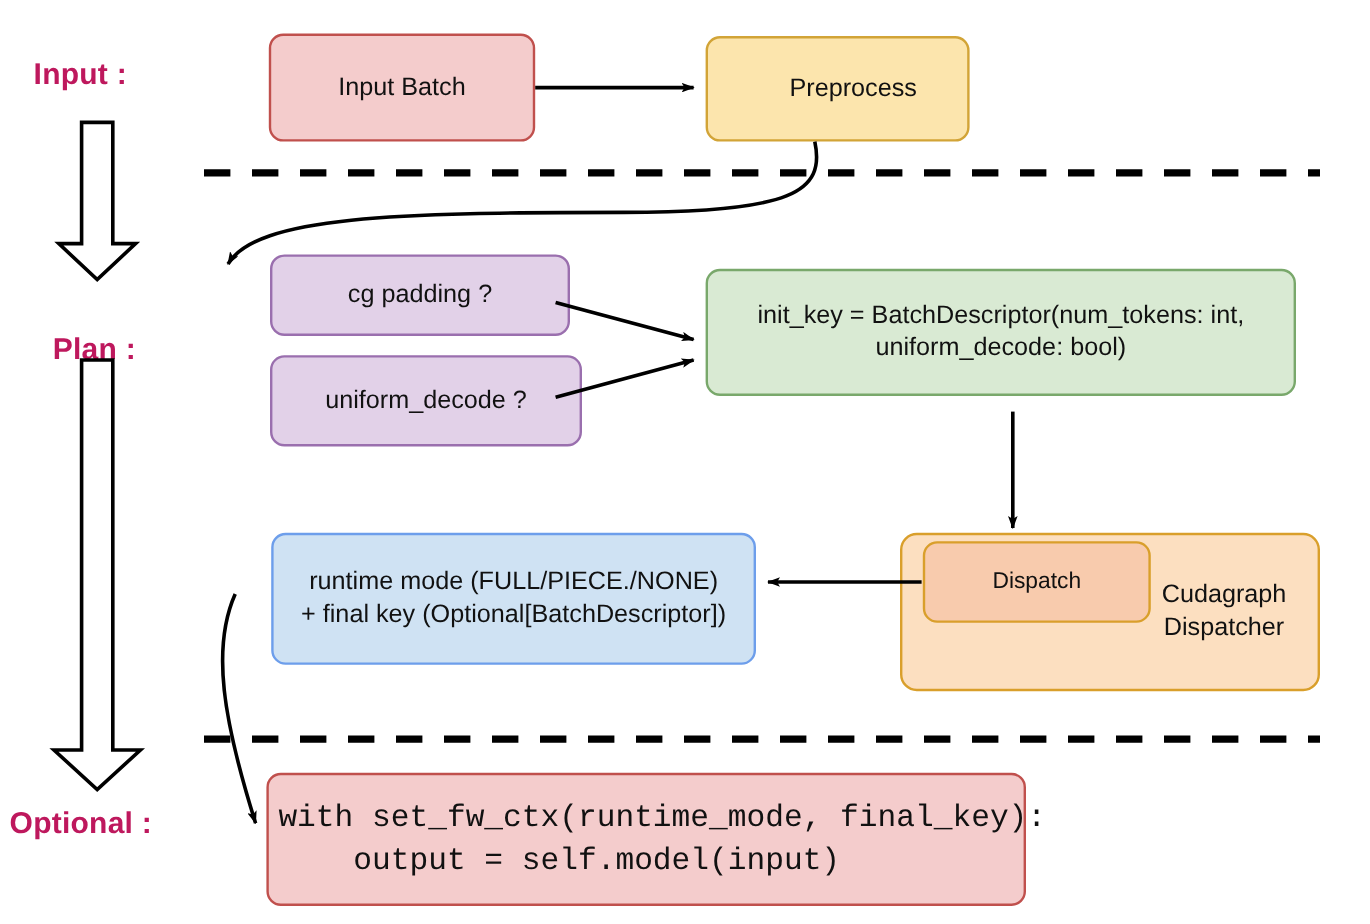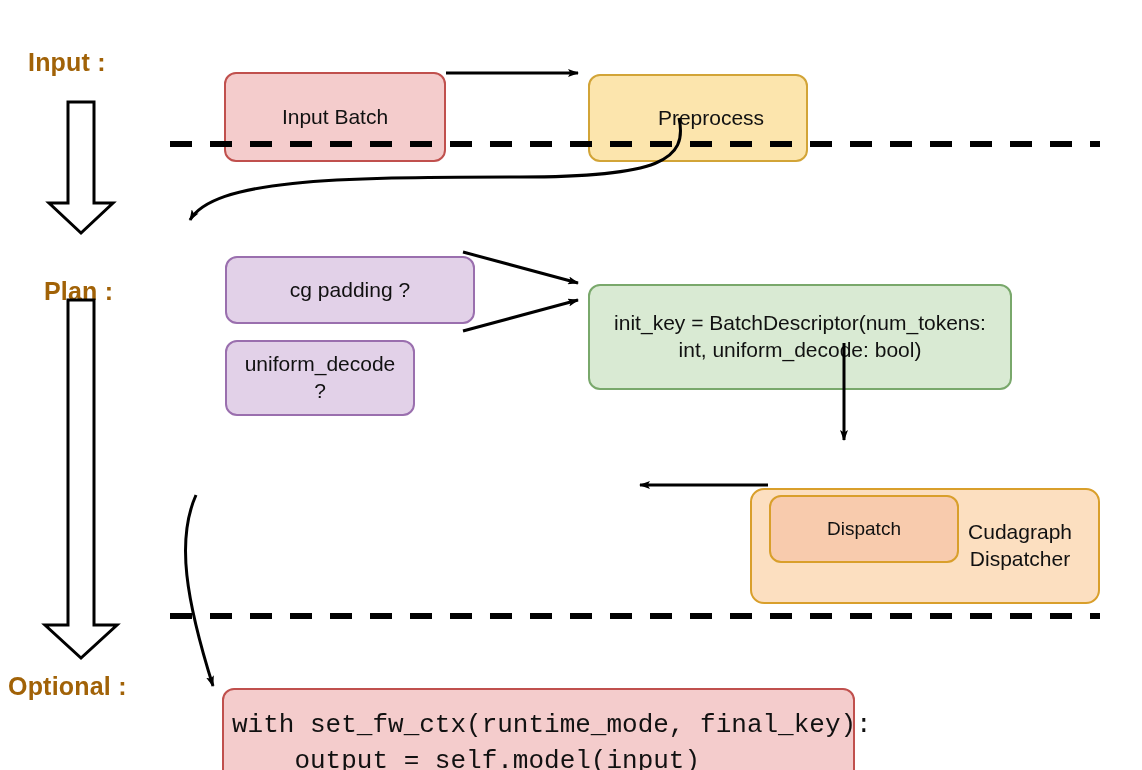--- a/index.html
+++ b/index.html
@@ -14,41 +14,40 @@
     position: relative;
     width: 1142px;
     height: 770px;
     background: #ffffff;
     overflow: hidden;
   }
   .stage-label {
     position: absolute;
     font-weight: bold;
     font-size: 25px;
-    color: #a16207;
+    color: #be185d;
     letter-spacing: 0.2px;
     white-space: nowrap;
     font-family: "Liberation Sans", sans-serif;
   }
   .node {
     position: absolute;
     box-sizing: border-box;
     display: flex;
     align-items: center;
     justify-content: center;
     text-align: center;
     border-radius: 12px;
     border-width: 2px;
     border-style: solid;
     font-size: 21px;
     color: #111111;
     line-height: 1.28;
     padding: 4px 10px;
     font-family: "Liberation Sans", sans-serif;
-    margin-top: 44px;
   }
   .node-input-batch {
     background: #f4cccc;
     border-color: #c0504d;
   }
   .node-preprocess {
     background: #fce5ad;
     border-color: #d2a437;
   }
   .node-cg-padding,
@@ -107,26 +106,28 @@
   <div class="stage-label" style="left:28px; top:48px;">Input :</div>
   <div class="stage-label" style="left:44px; top:234px;margin-top:43px;">Plan :</div>
   <div class="stage-label" style="left:8px; top:672px;">Optional :</div>
 
   <div class="node node-input-batch" style="left:224px; top:28px; width:222px; height:90px;">Input Batch</div>
 
   <div class="node node-preprocess" style="left:588px; top:30px; width:220px; height:88px;padding-left:36px;">Preprocess</div>
 
   <div class="node node-cg-padding" style="left:225px; top:212px; width:250px; height:68px;">cg padding ?</div>
 
-  <div class="node node-uniform-decode" style="left:225px; top:296px; width:190px; height:76px;">uniform_decode ?</div>
+  <div class="node node-uniform-decode" style="left:225px; top:296px; width:260px; height:76px;">uniform_decode ?</div>
 
-  <div class="node node-init-key" style="left:588px; top:240px; width:424px; height:106px;">init_key = BatchDescriptor(num_tokens: int, uniform_decode: bool)</div>
+  <div class="node node-init-key" style="left:588px; top:224px; width:492px; height:106px;">init_key = BatchDescriptor(num_tokens: int, uniform_decode: bool)</div>
 
+  <div class="node node-runtime-mode" style="left:226px; top:444px; width:404px; height:110px; white-space:pre-line;">runtime mode (FULL/PIECE./NONE)
++ final key (Optional[BatchDescriptor])</div>
 
-  <div class="node node-cudagraph-dispatcher" style="left:750px; top:444px; width:350px; height:116px; white-space:pre-line;">Cudagraph
+  <div class="node node-cudagraph-dispatcher" style="left:750px; top:444px; width:350px; height:132px; white-space:pre-line;">Cudagraph
 Dispatcher</div>
 
   <div class="node node-dispatch" style="left:769px; top:451px; width:190px; height:68px;">Dispatch</div>
 
   <div class="node node-code" style="left:222px; top:644px; width:633px; height:111px;">with set_fw_ctx(runtime_mode, final_key):
     output = self.model(input)</div>
 
   <svg class="overlay" viewBox="0 0 1142 770">
     <defs>
       <marker id="arrowhead" markerWidth="11" markerHeight="8" refX="10" refY="4" orient="auto" markerUnits="userSpaceOnUse">

